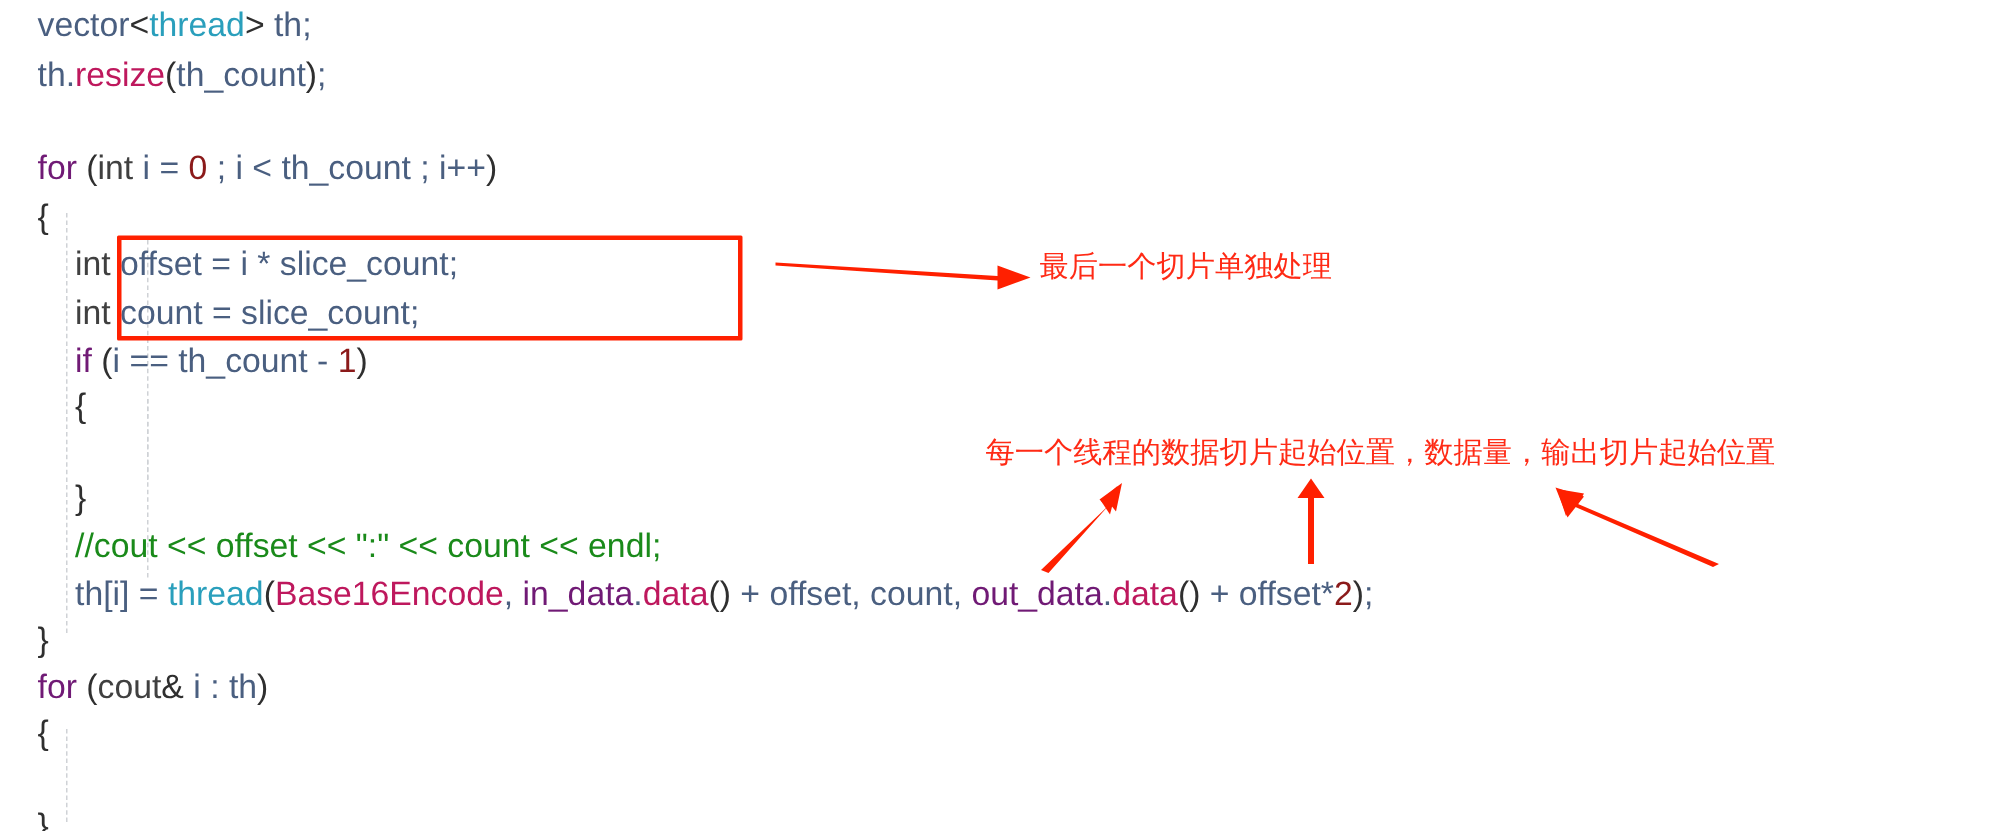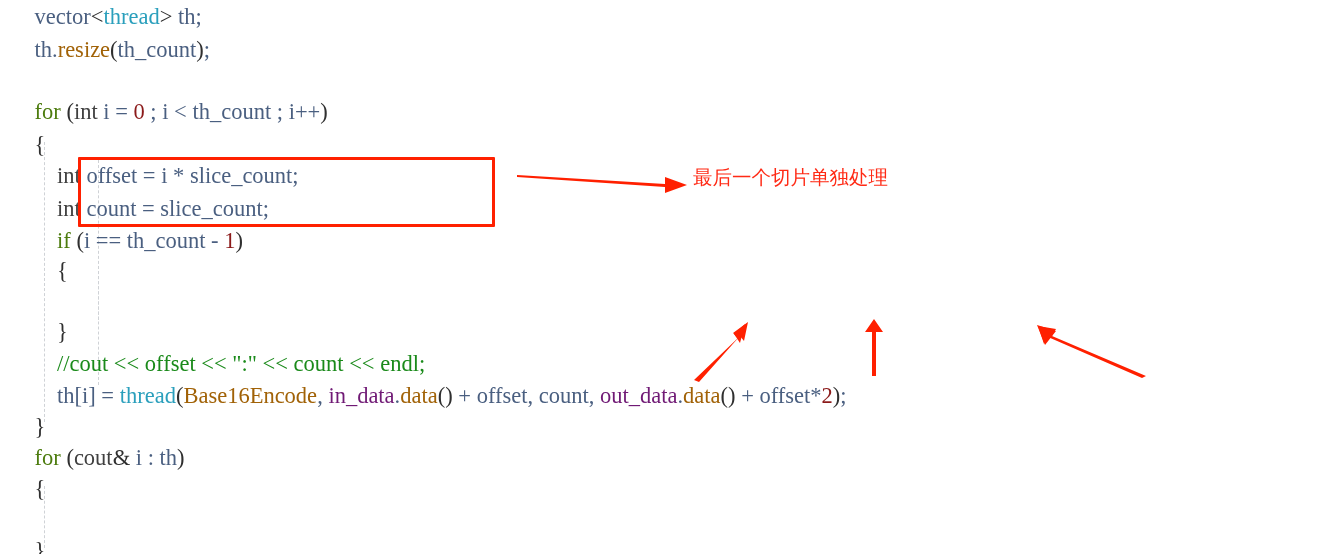--- a/index.html
+++ b/index.html
@@ -20,37 +20,37 @@
     position: absolute;
     left: 0;
     top: 0;
     width: 1343px;
     height: 554px;
     background: #ffffff;
   }
 
   .code-line {
     position: absolute;
-    left: 12px;
+    left: 0;
     width: 1320px;
     height: 33px;
     line-height: 33px;
     white-space: pre;
-    font-family: Liberation Serif, serif;
+    font-family: Liberation Sans, sans-serif;
     font-size: 22.5px;
     letter-spacing: 0px;
     color: #3b4f6b;
   }
 
   
   .t-plain    { color: #3b4f6b; }
   .t-type     { color: #404040; }        
-  .t-keyword  { color: #4d7c0f; }        
+  .t-keyword  { color: #701a75; }        
   .t-class    { color: #2a9fbc; }        
-  .t-func     { color: #a16207; }        
+  .t-func     { color: #be185d; }        
   .t-number   { color: #8b1a1a; }        
   .t-comment  { color: #1a8a1a; }        
   .t-dim      { color: #701a75; }        
   .t-punct    { color: #2f2f2f; }        
   .t-slate    { color: #4a5f80; }
 
   
   .indent-guide {
     position: absolute;
     width: 0;
@@ -114,20 +114,21 @@
     </div>
 
 </div>
 
 <div id="annotation-layer">
 
   <div class="anno-box" id="anno-box" style="left: 78px; top: 157px; width: 417px; height: 70px; border-color: rgb(255, 32, 0);"></div>
 
   <div class="anno-text" id="note-0" style="left: 693px; top: 168px;">最后一个切片单独处理</div>
 
+  <div class="anno-text" id="note-1" style="left: 657px; top: 292px;">每一个线程的数据切片起始位置，数据量，输出切片起始位置</div>
 
   <svg class="anno-arrow" style="left:515px; top:160px;" width="185" height="40" viewBox="0 0 185 40">
     <path d="M2 15 L150 24 L150 17 L172 25 L150 33 L150 27 L2 17 Z" fill="#ff2000"></path>
   </svg>
 
   <svg class="anno-arrow" style="left:690px; top:316px;" width="80" height="68" viewBox="0 0 80 68">
     <path d="M4 64 L48 22 L43 17 L58 6 L54 25 L50 20 L9 66 Z" fill="#ff2000"></path>
     <path d="M55 8 L50 27 L44 18 Z" fill="#ff2000"></path>
   </svg>
 

